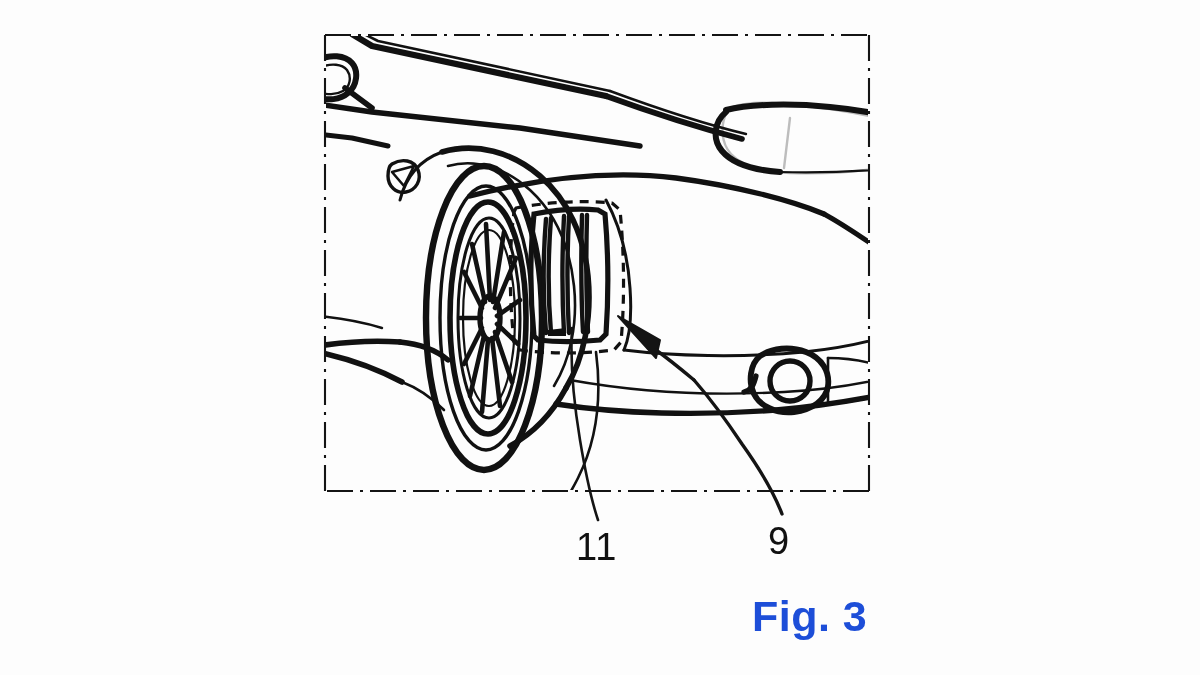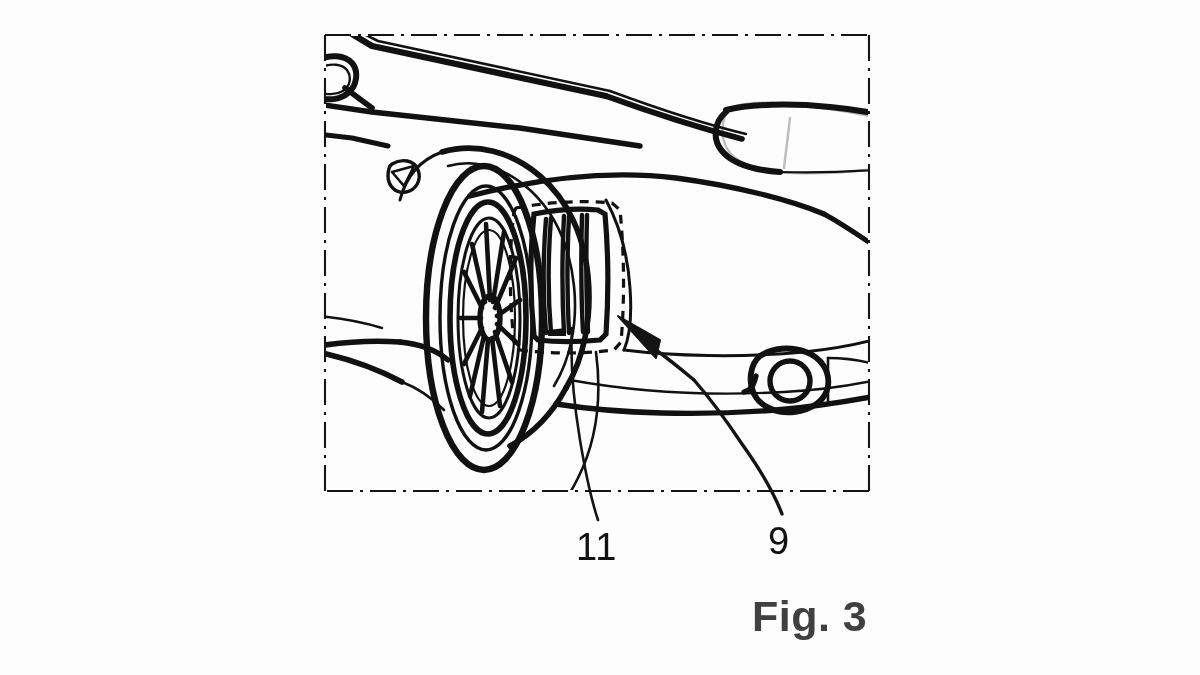--- a/index.html
+++ b/index.html
@@ -47,21 +47,21 @@
     top: 522px;
     font-size: 38px;
   }
   #fig-caption {
     position: absolute;
     left: 752px;
     top: 592px;
     font-family: "Liberation Sans", sans-serif;
     font-weight: 700;
     font-size: 43px;
-    color: #404040;
+    color: #1d4ed8;
     letter-spacing: 0.5px;
     white-space: nowrap;
   }
 </style>
 </head>
 <body>
 
 <div id="page">
 
   <svg id="figure-svg" viewBox="0 0 1200 675" xmlns="http://www.w3.org/2000/svg">

